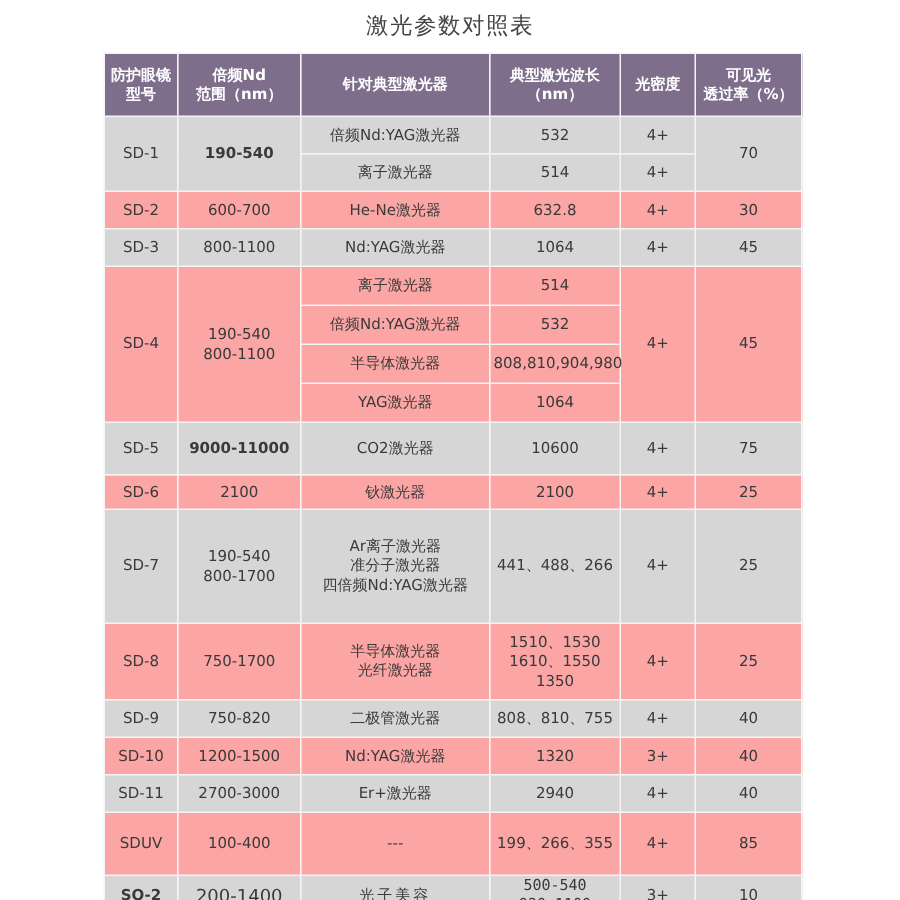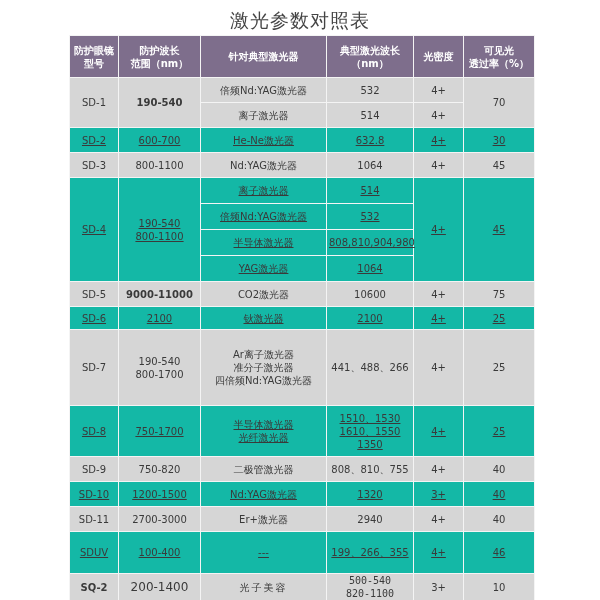--- a/index.html
+++ b/index.html
@@ -1,26 +1,26 @@
 <!DOCTYPE html>
 <html><head>
 <meta charset="utf-8">
 <style>
   html, body { margin: 0; padding: 0; background: #ffffff; }
   body { width: 600px; height: 600px; position: relative; overflow: hidden;
          font-family: "DejaVu Sans", "Liberation Sans", sans-serif; color: #3a3a3a; }
   .title { position: absolute; left: 0; top: 8px; width: 600px; text-align: center;
-           font-size: 19px; color: #444; letter-spacing: 1px; }
+           font-size: 15px; color: #444; letter-spacing: 1px; }
   table.laser { position: absolute; left: 69px; top: 35px; width: 465px;
                 border-collapse: collapse; table-layout: fixed; }
   table.laser td, table.laser th { border: 1px solid #f4f4f4; text-align: center;
         vertical-align: middle; padding: 0 2px; font-size: 10px; line-height: 13px; }
   table.laser th { background: #7e6e8c; color: #ffffff; font-weight: bold; font-size: 10px; height: 41px; }
   tr.dark td { background: #d6d6d6; }
-  tr.light td { background: #14b8a6; text-decoration: underline; }
+  tr.light td { background: #fca5a5; }
   .sub { display:block; }
   .big { font-size: 13px; letter-spacing: 2px; }
   .bold { font-weight: bold; font-size: 11px; }
   .mono { font-family: "DejaVu Sans Mono", monospace; font-size: 10px; line-height: 10px; }
 </style>
 </head>
 <body>
 
 <div class="title">激光参数对照表</div>
 
@@ -33,21 +33,21 @@
       <col style="width:50px">
       <col style="width:71px">
   </colgroup>
   <tbody>
       <tr>
     <th>
           <span class="sub">防护眼镜</span>
           <span class="sub">型号</span>
         </th>
     <th>
-          <span class="sub">防护波长</span>
+          <span class="sub">倍频Nd</span>
           <span class="sub">范围（nm）</span>
         </th>
     <th>针对典型激光器</th>
     <th>
           <span class="sub">典型激光波长</span>
           <span class="sub">（nm）</span>
         </th>
     <th>光密度</th>
     <th>
           <span class="sub">可见光</span>
@@ -104,21 +104,21 @@
   </tr>
   <tr class="light" style="height:26px">
     <td>半导体激光器</td>
     <td>808,810,904,980</td>
   </tr>
   <tr class="light" style="height:26px">
     <td>YAG激光器</td>
     <td>1064</td>
   </tr>
 
-  <tr class="dark" style="height:25px">
+  <tr class="dark" style="height:35px">
     <td>SD-5</td>
     <td class="bold" style="font-size:10px">9000-11000</td>
     <td>CO2激光器</td>
     <td>10600</td>
     <td>4+</td>
     <td>75</td>
   </tr>
 
   <tr class="light" style="height:23px">
     <td>SD-6</td>
@@ -187,21 +187,21 @@
     <td>4+</td>
     <td>40</td>
   </tr>
 
   <tr class="light" style="height:42px">
     <td>SDUV</td>
     <td>100-400</td>
     <td>---</td>
     <td>199、266、355</td>
     <td>4+</td>
-    <td>46</td>
+    <td>85</td>
   </tr>
 
   <tr class="dark" style="height:26px">
     <td class="bold">SQ-2</td>
     <td style="font-size:12px">200-1400</td>
     <td class="big">光子美容</td>
     <td class="mono">
           <span class="sub">500-540</span>
           <span class="sub">820-1100</span>
         </td>

